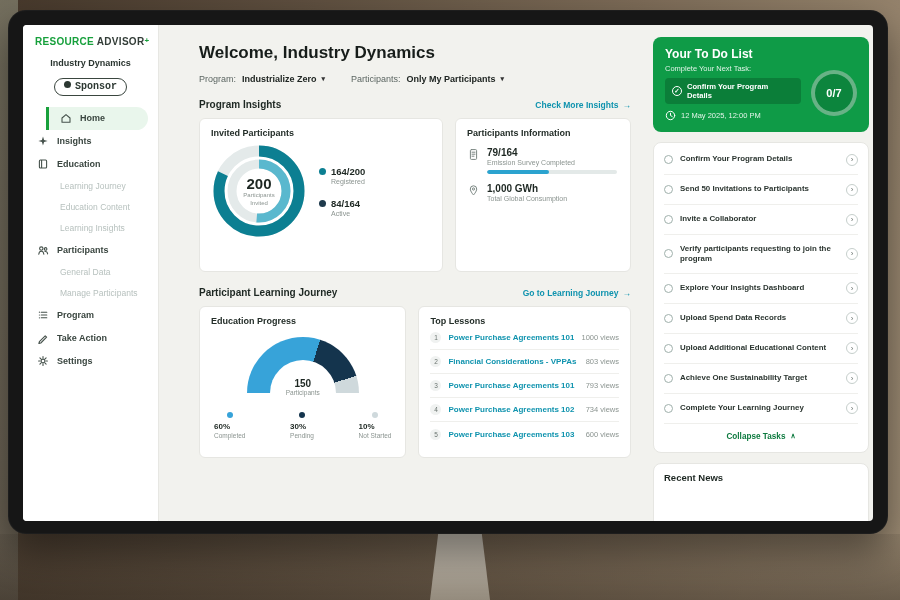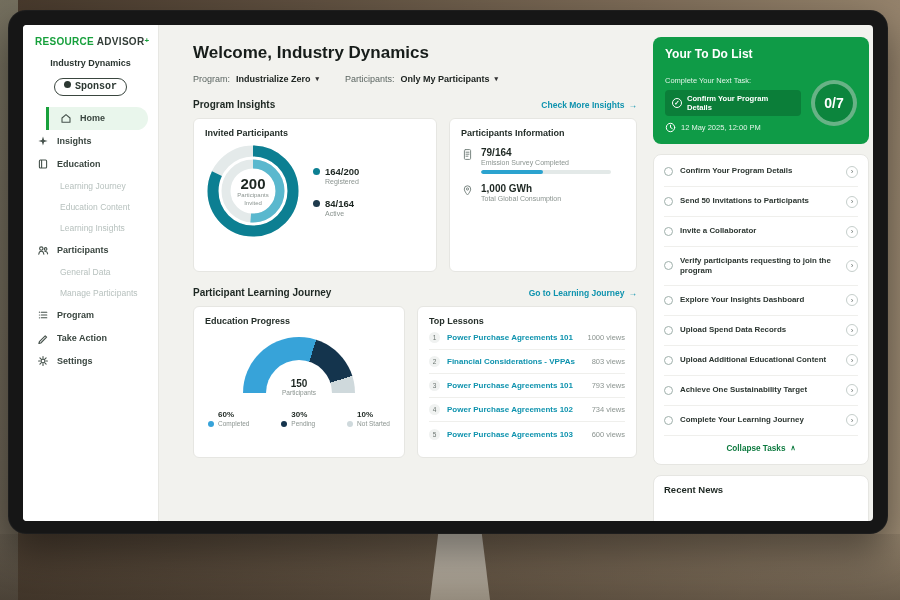--- a/index.html
+++ b/index.html
@@ -13,21 +13,21 @@
     background:linear-gradient(#83816f,#6e675a);opacity:.75;}
   .desk{position:absolute;bottom:0;left:0;right:0;height:66px;
     background:linear-gradient(180deg,rgba(40,32,24,.1),rgba(40,32,24,.45));}
   .stand{position:absolute;left:430px;top:532px;width:60px;height:68px;
     background:linear-gradient(180deg,#cac3b7,#948b7d);
     clip-path:polygon(14% 0,86% 0,100% 100%,0 100%);}
   .monitor{position:absolute;left:8px;top:10px;width:880px;height:524px;
     background:#161616;border-radius:18px;
     box-shadow:0 18px 38px rgba(0,0,0,.45), inset 0 0 2px rgba(255,255,255,.12);}
   .screen{position:absolute;left:15px;top:15px;right:15px;bottom:13px;
-    background:#f2f2ee;border-radius:4px;overflow:hidden;display:flex;}
+    background:#f2f2ee;border-radius:4px;overflow:hidden;display:flex;gap:6px;}
 
   
   .sidebar{width:136px;background:#fff;border-right:1px solid #e7e7e3;padding-top:11px;flex-shrink:0;}
   .logo{padding:0 12px;font-size:10px;font-weight:700;letter-spacing:.3px;white-space:nowrap;}
   .logo .lp{color:#17a03c;} .logo .ls{color:#333d38;}
   .logo .plus{color:#17a03c;font-size:8px;vertical-align:top;}
   .org{text-align:center;margin-top:11px;font-size:9px;font-weight:700;color:#29342f;}
   .badge-wrap{text-align:center;margin:6px 0 11px;}
   .badge{display:inline-flex;align-items:flex-start;gap:4px;border:1px solid #3a463f;border-radius:10px;
     padding:2.5px 9px;font-size:10px;font-weight:700;color:#2c3832;background:#fff;cursor:pointer;font-family:Liberation Mono, monospace;}
@@ -74,46 +74,46 @@
   .stat-fill{height:100%;border-radius:2px;background:#2ba3cf;width:0;}
 
   .progress-card{width:212px;height:152px;display:flex;flex-direction:column;}
   .gauge-wrap{position:relative;width:112px;height:56px;margin:11px auto 0;}
   .gauge{position:absolute;inset:0;border-radius:112px 112px 0 0;}
   .gauge-hole{position:absolute;left:23px;top:23px;width:66px;height:33px;border-radius:66px 66px 0 0;background:#fff;}
   .gauge-center{position:absolute;left:0;right:0;bottom:-3px;text-align:center;}
   .gc-value{font-size:10px;font-weight:700;color:#1d2722;}
   .gc-label{font-size:6.5px;color:#8b9490;}
   .gauge-legend{display:flex;justify-content:space-between;margin-top:17px;padding:0 3px;}
-  .gl-item{display:flex;gap:4px;align-items:flex-end;}
+  .gl-item{display:flex;gap:4px;align-items:center;flex-direction:column;}
   .gl-dot{width:6px;height:6px;border-radius:50%;margin-top:1.5px;background:#999;}
   .gl-value{font-size:8px;font-weight:700;color:#1d2722;}
   .gl-label{font-size:6.5px;color:#8b9490;margin-top:1px;}
 
   .lessons-card{flex:1;height:152px;padding:9px 11px 3px;}
   .lesson-row{display:flex;align-items:center;gap:7px;height:24px;border-bottom:1px solid #efefec;}
   .lesson-row:last-child{border-bottom:none;}
   .lesson-rank{width:11px;height:11px;border-radius:50%;background:#f0f2f1;color:#6a7470;font-size:6.5px;
     display:flex;align-items:center;justify-content:center;flex-shrink:0;}
   .lesson-title{flex:1;font-size:8px;color:#0f93ae;font-weight:600;cursor:pointer;white-space:nowrap;overflow:hidden;}
   .lesson-views{font-size:7.5px;color:#8b9490;white-space:nowrap;}
 
   
   .rightpanel{width:222px;padding:12px 4px 0 2px;flex-shrink:0;}
   .todo-card{position:relative;background:#0f9b47;border-radius:8px;padding:10px 12px 11px;color:#fff;}
   .todo-title{font-size:12px;font-weight:700;}
-  .todo-sub{font-size:7.5px;margin-top:15px;color:#dff3e6;}
+  .todo-sub{font-size:7.5px;margin-top:3px;color:#dff3e6;}
   .todo-next{display:flex;align-items:center;gap:5px;background:#0b7e39;border-radius:4px;
     padding:4px 7px;margin:5px 56px 6px 0;font-size:7.6px;font-weight:700;cursor:pointer;}
   .check-circle{width:10px;height:10px;border:1px solid #fff;border-radius:50%;font-size:6.5px;
     line-height:8px;text-align:center;flex-shrink:0;}
   .todo-due{display:flex;align-items:center;gap:5px;font-size:7.5px;color:#e4f5ea;}
-  .todo-ring{position:absolute;top:43px;right:12px;width:46px;height:46px;border-radius:50%;
+  .todo-ring{position:absolute;top:33px;right:12px;width:46px;height:46px;border-radius:50%;
     border:4px solid rgba(255,255,255,.38);background:rgba(8,92,42,.35);
-    display:flex;align-items:center;justify-content:center;font-size:14px;font-weight:700;}
+    display:flex;align-items:center;justify-content:center;font-size:11px;font-weight:700;}
   .tasks-card{background:#fff;border:1px solid #e6e6e2;border-radius:8px;margin-top:10px;padding:2px 10px;}
   .task-row{display:flex;align-items:center;gap:7px;padding:8.5px 0;border-bottom:1px solid #efefec;cursor:pointer;}
   .task-check{width:9px;height:9px;border:1px solid #9fb0ab;border-radius:50%;flex-shrink:0;}
   .task-label{flex:1;font-size:7.9px;font-weight:600;color:#2c3631;line-height:1.3;}
   .task-chev{width:12px;height:12px;border:1px solid #c6cfcc;border-radius:50%;color:#6a7470;font-size:8px;
     display:flex;align-items:center;justify-content:center;flex-shrink:0;}
   .collapse-row{display:flex;align-items:center;justify-content:center;gap:5px;
     padding:8px 0 9px;font-size:8.2px;font-weight:700;color:#0d7a3f;cursor:pointer;}
   .up-chev{font-size:7px;}
   .news-card{background:#fff;border:1px solid #e6e6e2;border-radius:8px 8px 0 0;margin-top:10px;padding:8px 10px;height:64px;}

